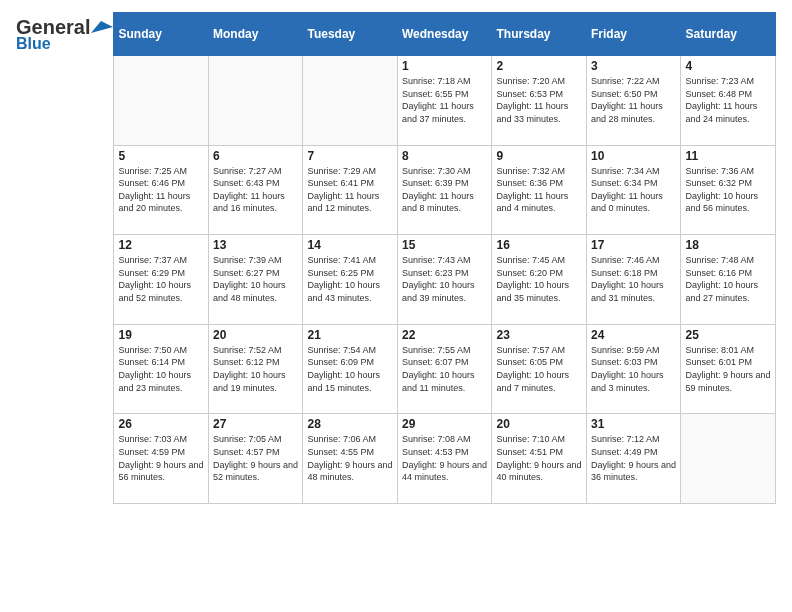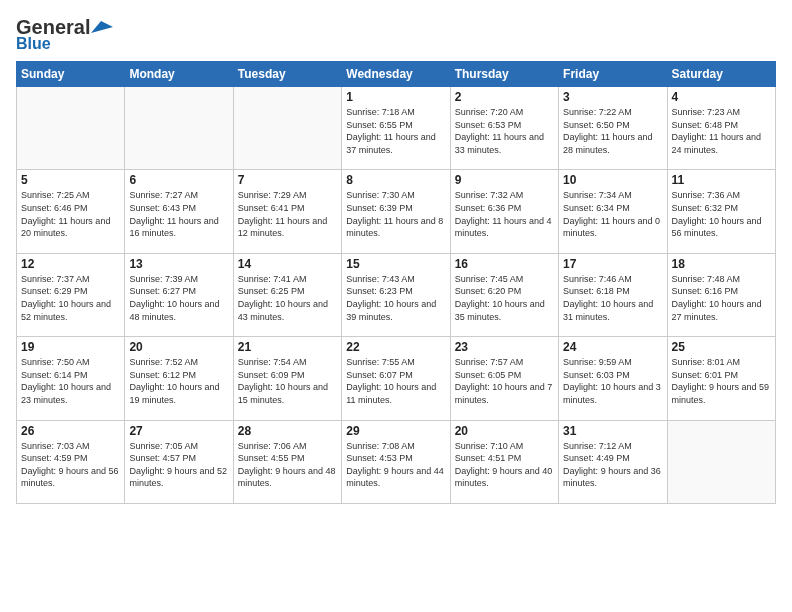--- a/index.html
+++ b/index.html
@@ -8,21 +8,20 @@
       background: #fff;
       width: 792px;
       height: 612px;
       overflow: hidden;
     }
     .page {
       width: 792px;
       height: 516px;
       padding: 12px 16px 12px 16px;
       display: flex;
-      flex-direction: column;
     }
     .header {
       display: flex;
       justify-content: space-between;
       align-items: flex-start;
       margin-bottom: 8px;
     }
     .logo {
       display: flex;
       flex-direction: column;
@@ -46,21 +45,21 @@
       width: 100%;
       border-collapse: collapse;
       flex: 1;
       table-layout: fixed;
     }
     .calendar th {
       background: #2a6db5;
       color: #fff;
       font-size: 12px;
       font-weight: bold;
-      padding: 5px 4px;
+      padding: 14px 4px;
       text-align: left;
       border: 1px solid #2a6db5;
     }
     .calendar td {
       border: 1px solid #ccc;
       vertical-align: top;
       padding: 3px 4px;
       font-size: 9.5px;
       color: #222;
       height: 78px;

